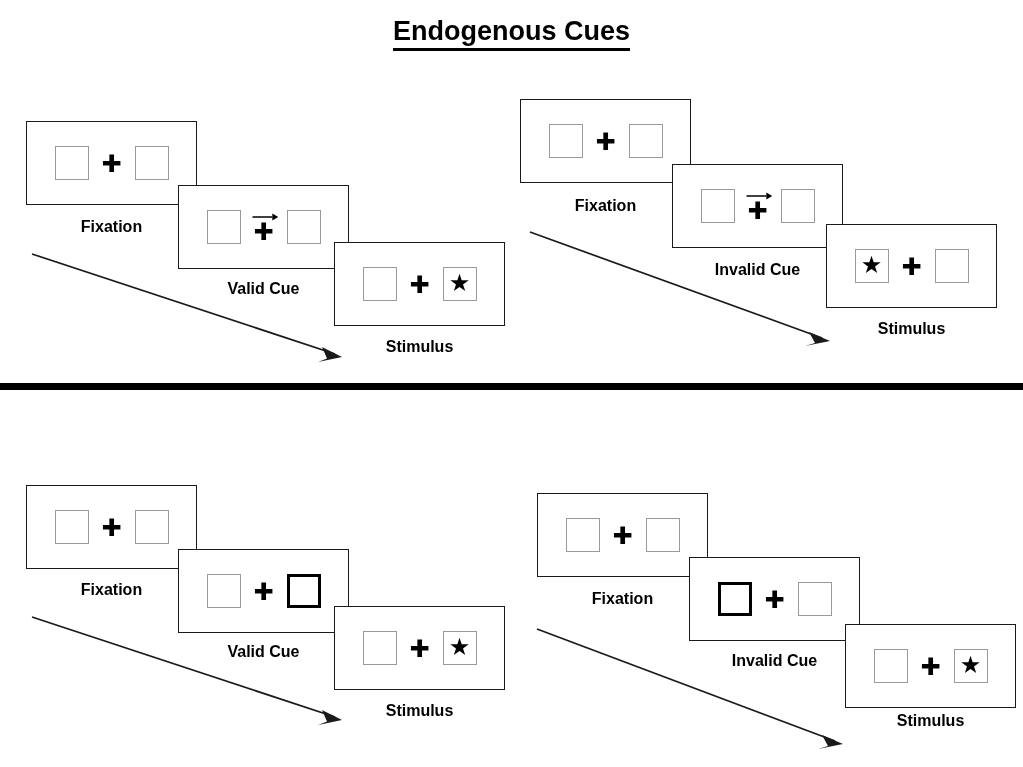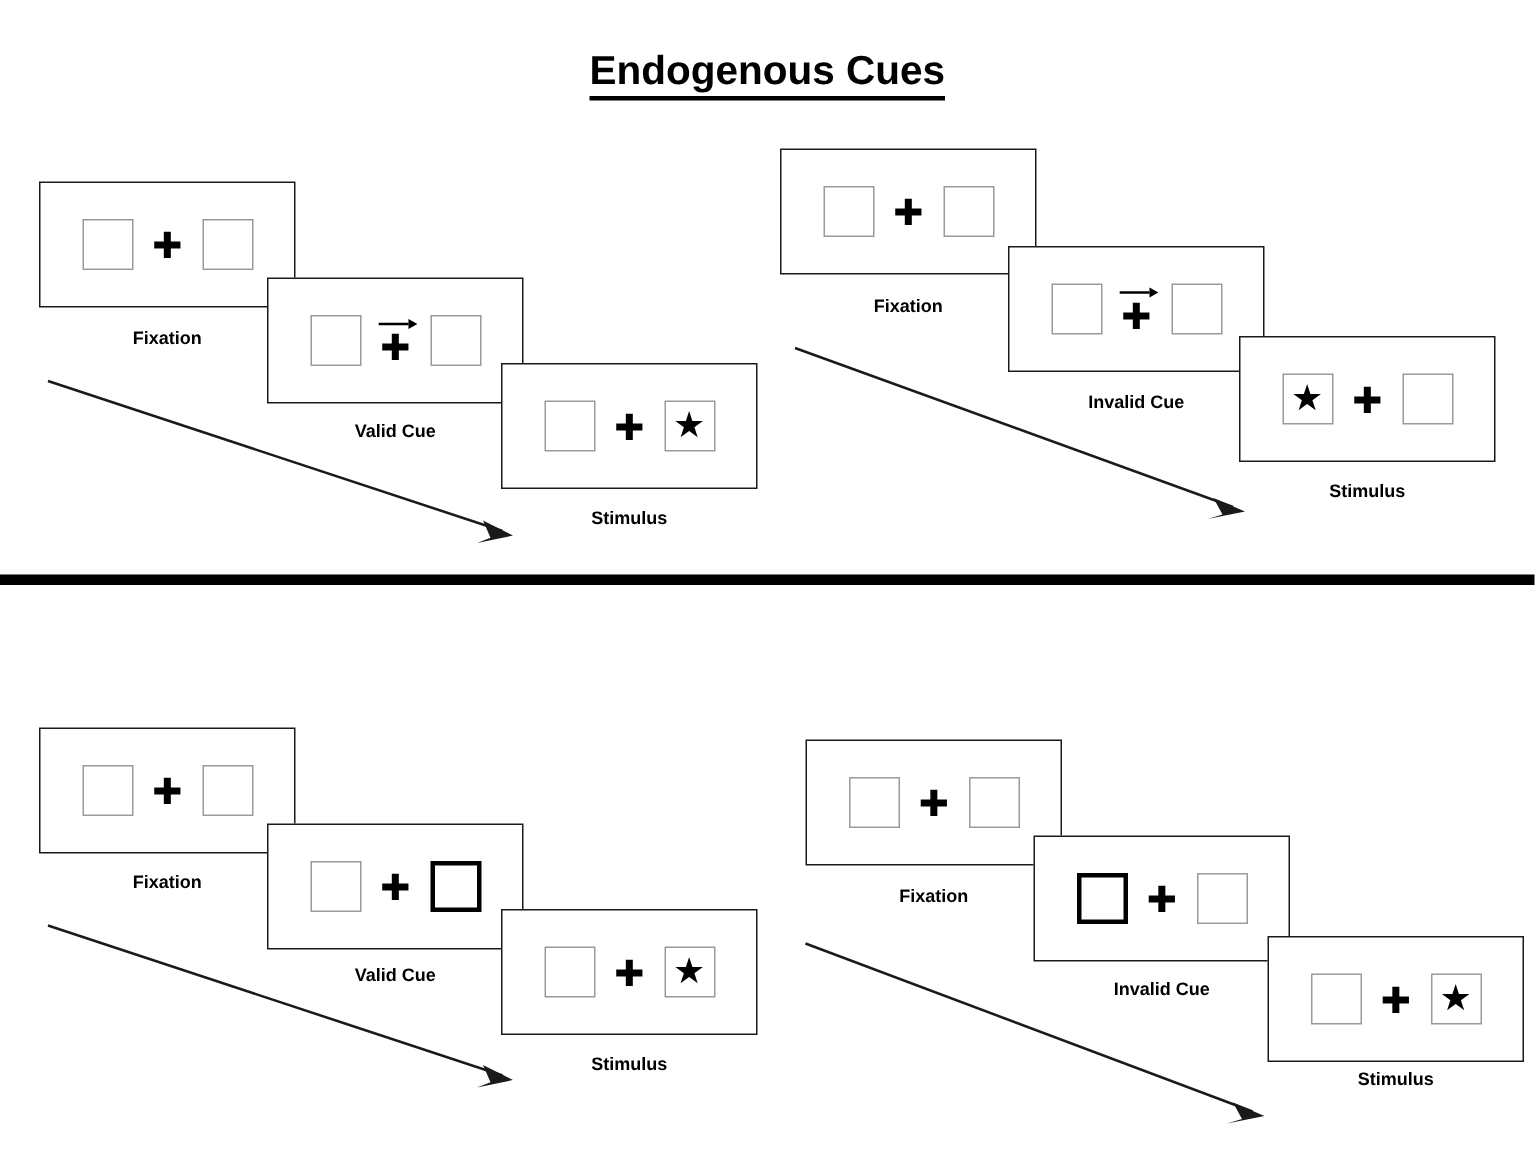--- a/index.html
+++ b/index.html
@@ -19,21 +19,21 @@
     width:100%;
     text-align:center;
     font-size:27px;
     font-weight:bold;
     letter-spacing:0px;
   }
   .section-title span{
     border-bottom:3px solid #000;
     padding-bottom:2px;
   }
-  #title-endo{top:32px;}
+  #title-endo{top:16px;}
   #title-exo{top:418px;}
 
   
   .divider{
     position:absolute;
     left:0;width:1023px;
     height:7px;
     background:#000;
     top:383px;
   }
@@ -97,21 +97,21 @@
     font-size:24px;
     line-height:1;
     color:#000;
     font-family:"DejaVu Sans", sans-serif;
     transform:translateY(-1px);
   }
 
   
   .caption{
     position:absolute;
-    font-size:12px;
+    font-size:16px;
     font-weight:bold;
     white-space:nowrap;
     text-align:center;
   }
 
   
   .timeline{
     position:absolute;
     pointer-events:none;
   }

